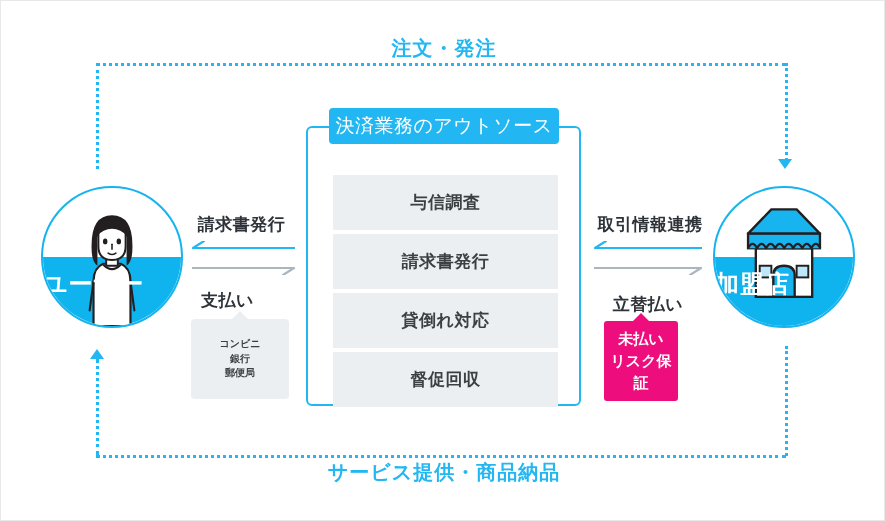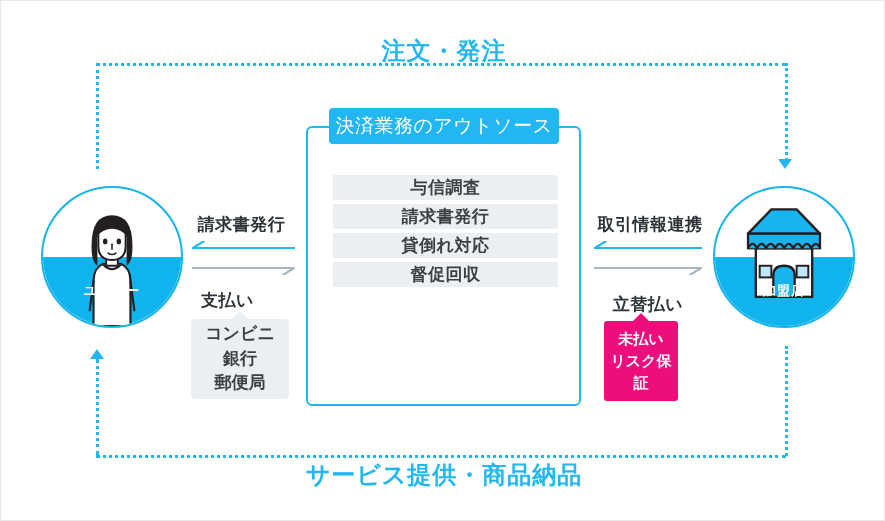--- a/index.html
+++ b/index.html
@@ -43,21 +43,21 @@
     width: 0; height: 0;
     border-left: 7px solid transparent;
     border-right: 7px solid transparent;
     border-bottom: 10px solid #22b7f2;
   }
 
   .loop-label {
     position: absolute;
     color: #22b7f2;
     font-weight: bold;
-    font-size: 24px;
+    font-size: 20px;
     letter-spacing: 1px;
     white-space: nowrap;
     text-align: center;
   }
 
   
   .actor {
     position: absolute;
     width: 142px;
     height: 142px;
@@ -73,24 +73,23 @@
     bottom: 0;
     width: 100%;
     height: 50%;
     background: #0fb4ee;
   }
   .actor .actor-label {
     position: absolute;
     left: 0;
     width: 100%;
     bottom: 26px;
-    text-align: center;
     color: #ffffff;
     font-weight: bold;
-    font-size: 13px;
+    font-size: 24px;
     letter-spacing: 1px;
     z-index: 4;
   }
   .actor .art {
     position: absolute;
     left: 0; top: 0;
     width: 100%; height: 100%;
     z-index: 3;
   }
 
@@ -123,21 +122,21 @@
     justify-content: center;
     z-index: 5;
   }
   .task-list {
     position: absolute;
     left: 25px;
     top: 47px;
     width: 225px;
   }
   .task-row {
-    height: 25px;
+    height: 55px;
     background: #eceff1;
     margin-bottom: 4px;
     display: flex;
     align-items: center;
     justify-content: center;
     color: #3b4043;
     font-size: 17px;
     font-weight: bold;
     letter-spacing: 0.5px;
   }
@@ -174,21 +173,21 @@
     left: 50%;
     margin-left: -8px;
     width: 0; height: 0;
     border-left: 8px solid transparent;
     border-right: 8px solid transparent;
   }
   #payment-methods-callout {
     background: #eceff1;
     border-radius: 4px;
     color: #3b4043;
-    font-size: 17px;
+    font-size: 10px;
     font-weight: bold;
   }
   #payment-methods-callout .tip { border-bottom: 8px solid #eceff1; }
   #risk-guarantee-callout {
     background: #ed0d7d;
     border-radius: 3px;
     color: #ffffff;
     font-size: 15px;
     font-weight: bold;
   }

